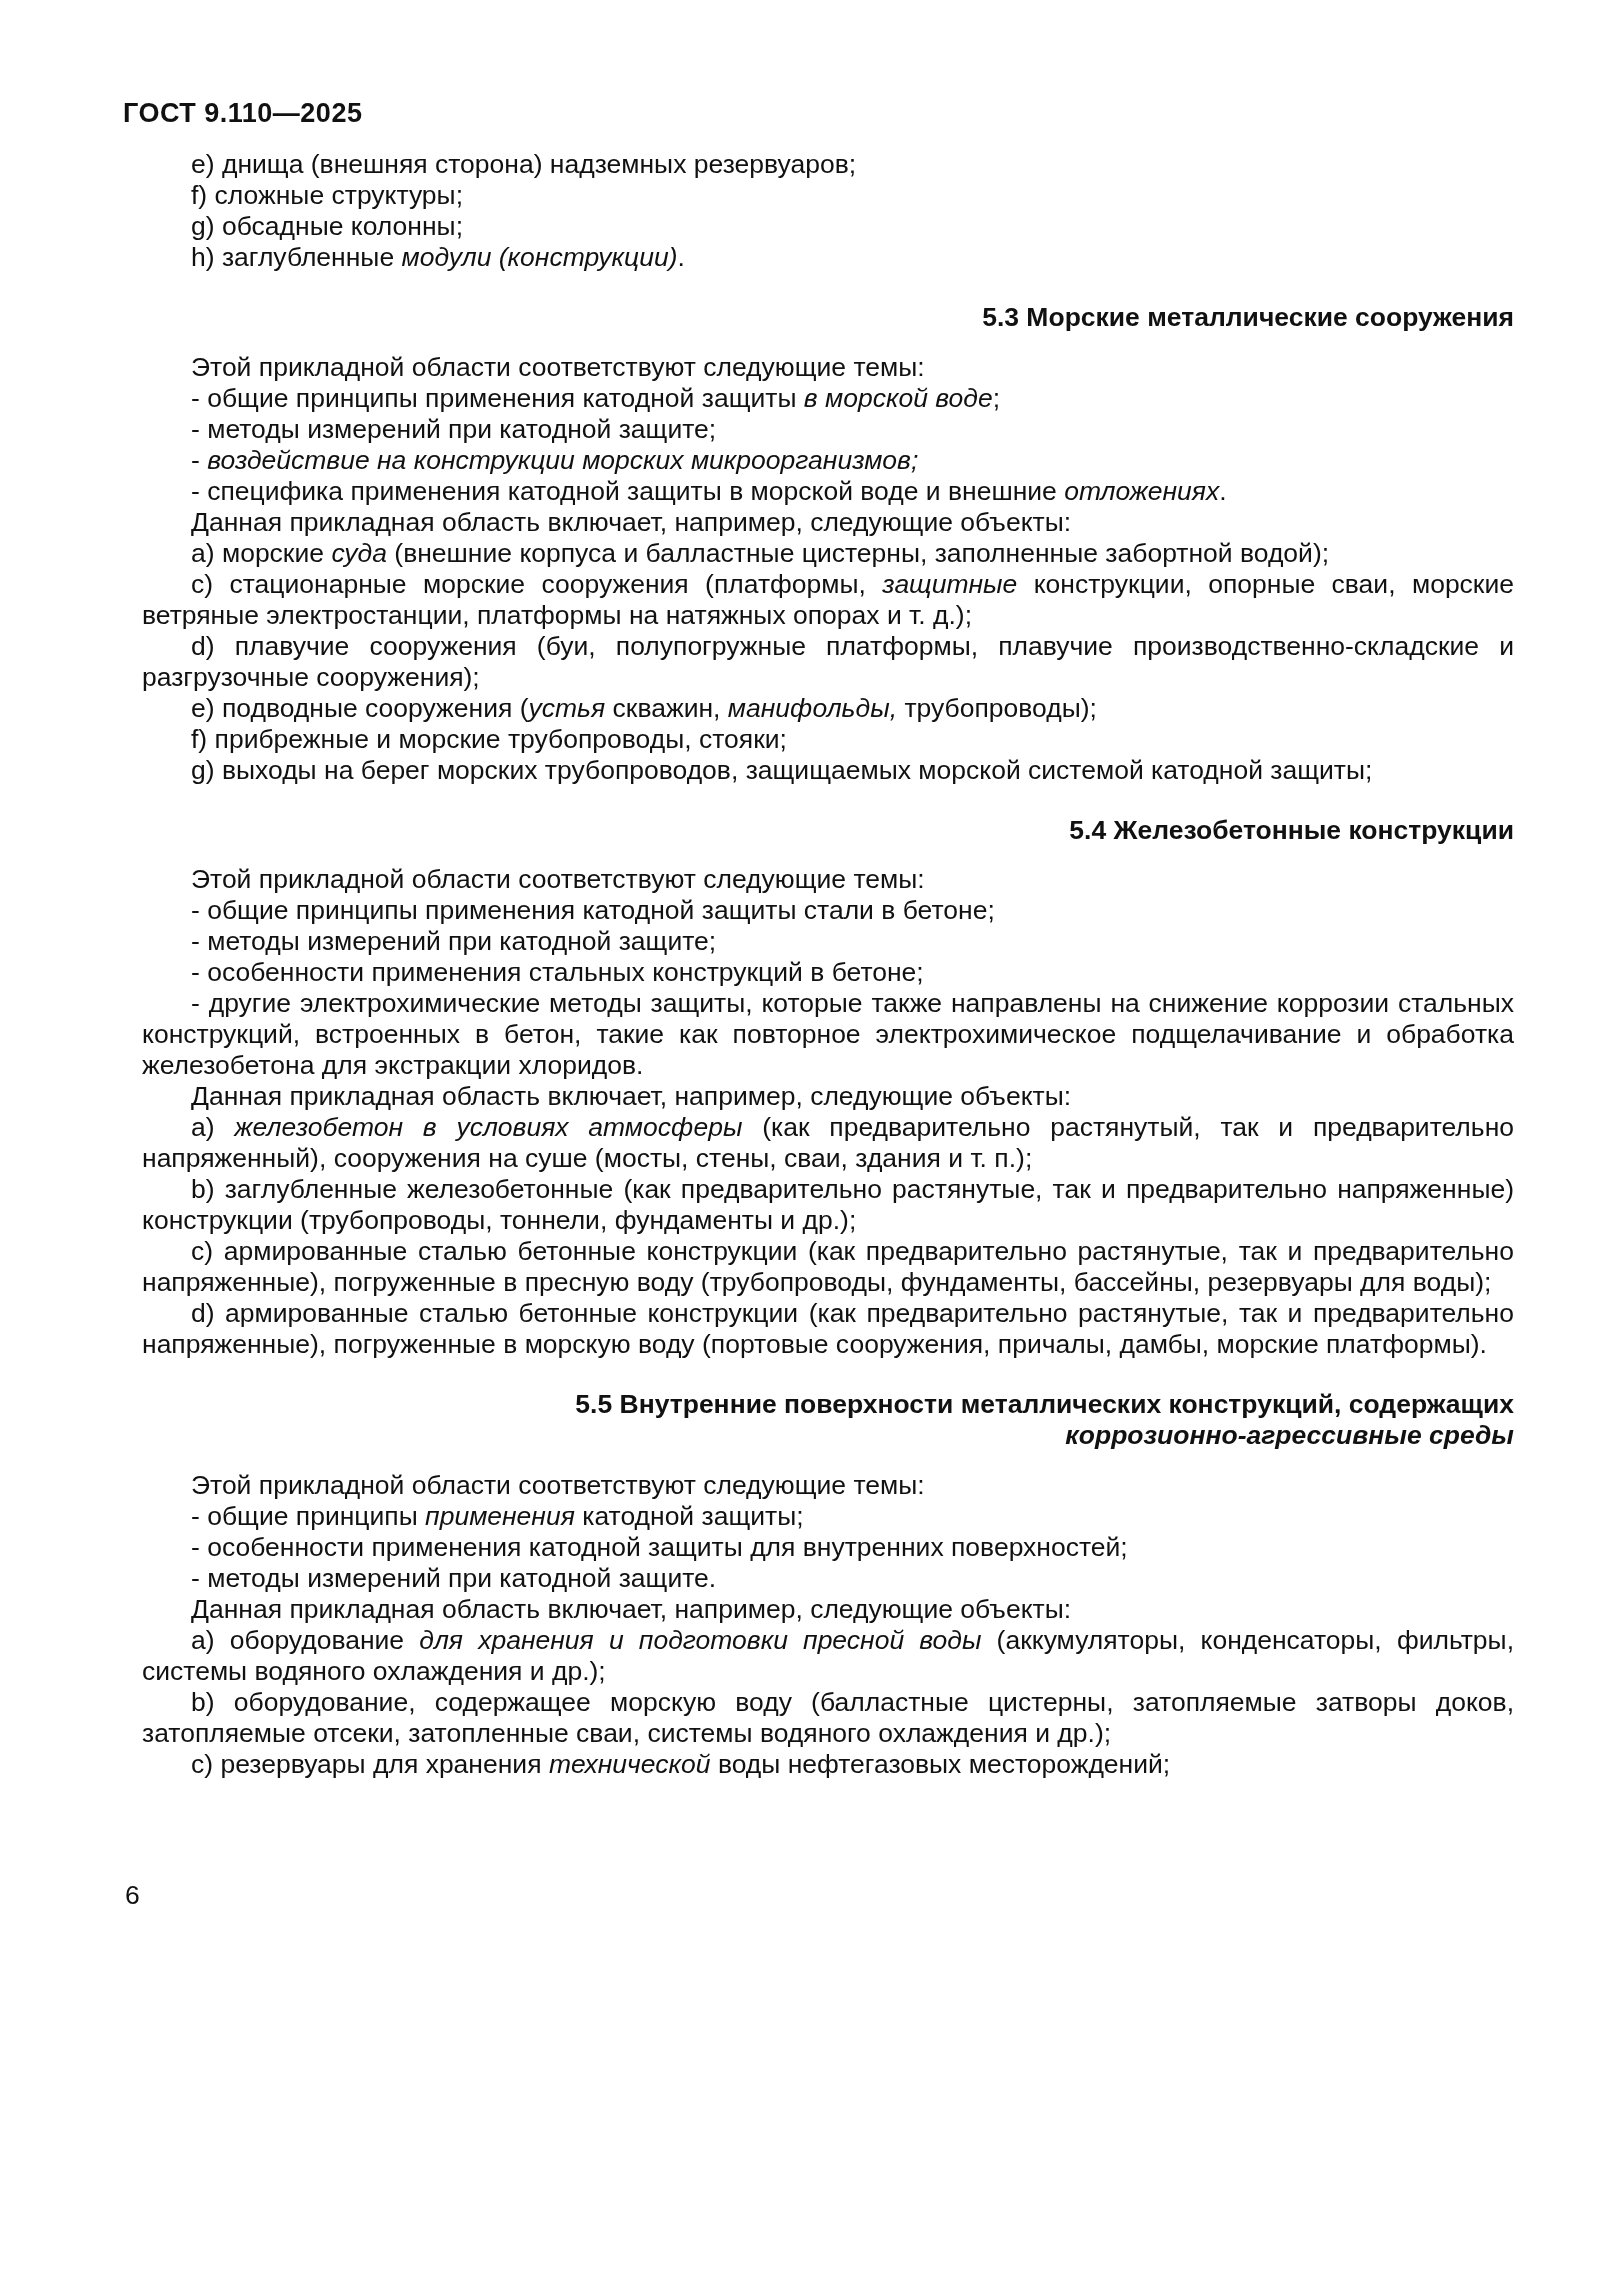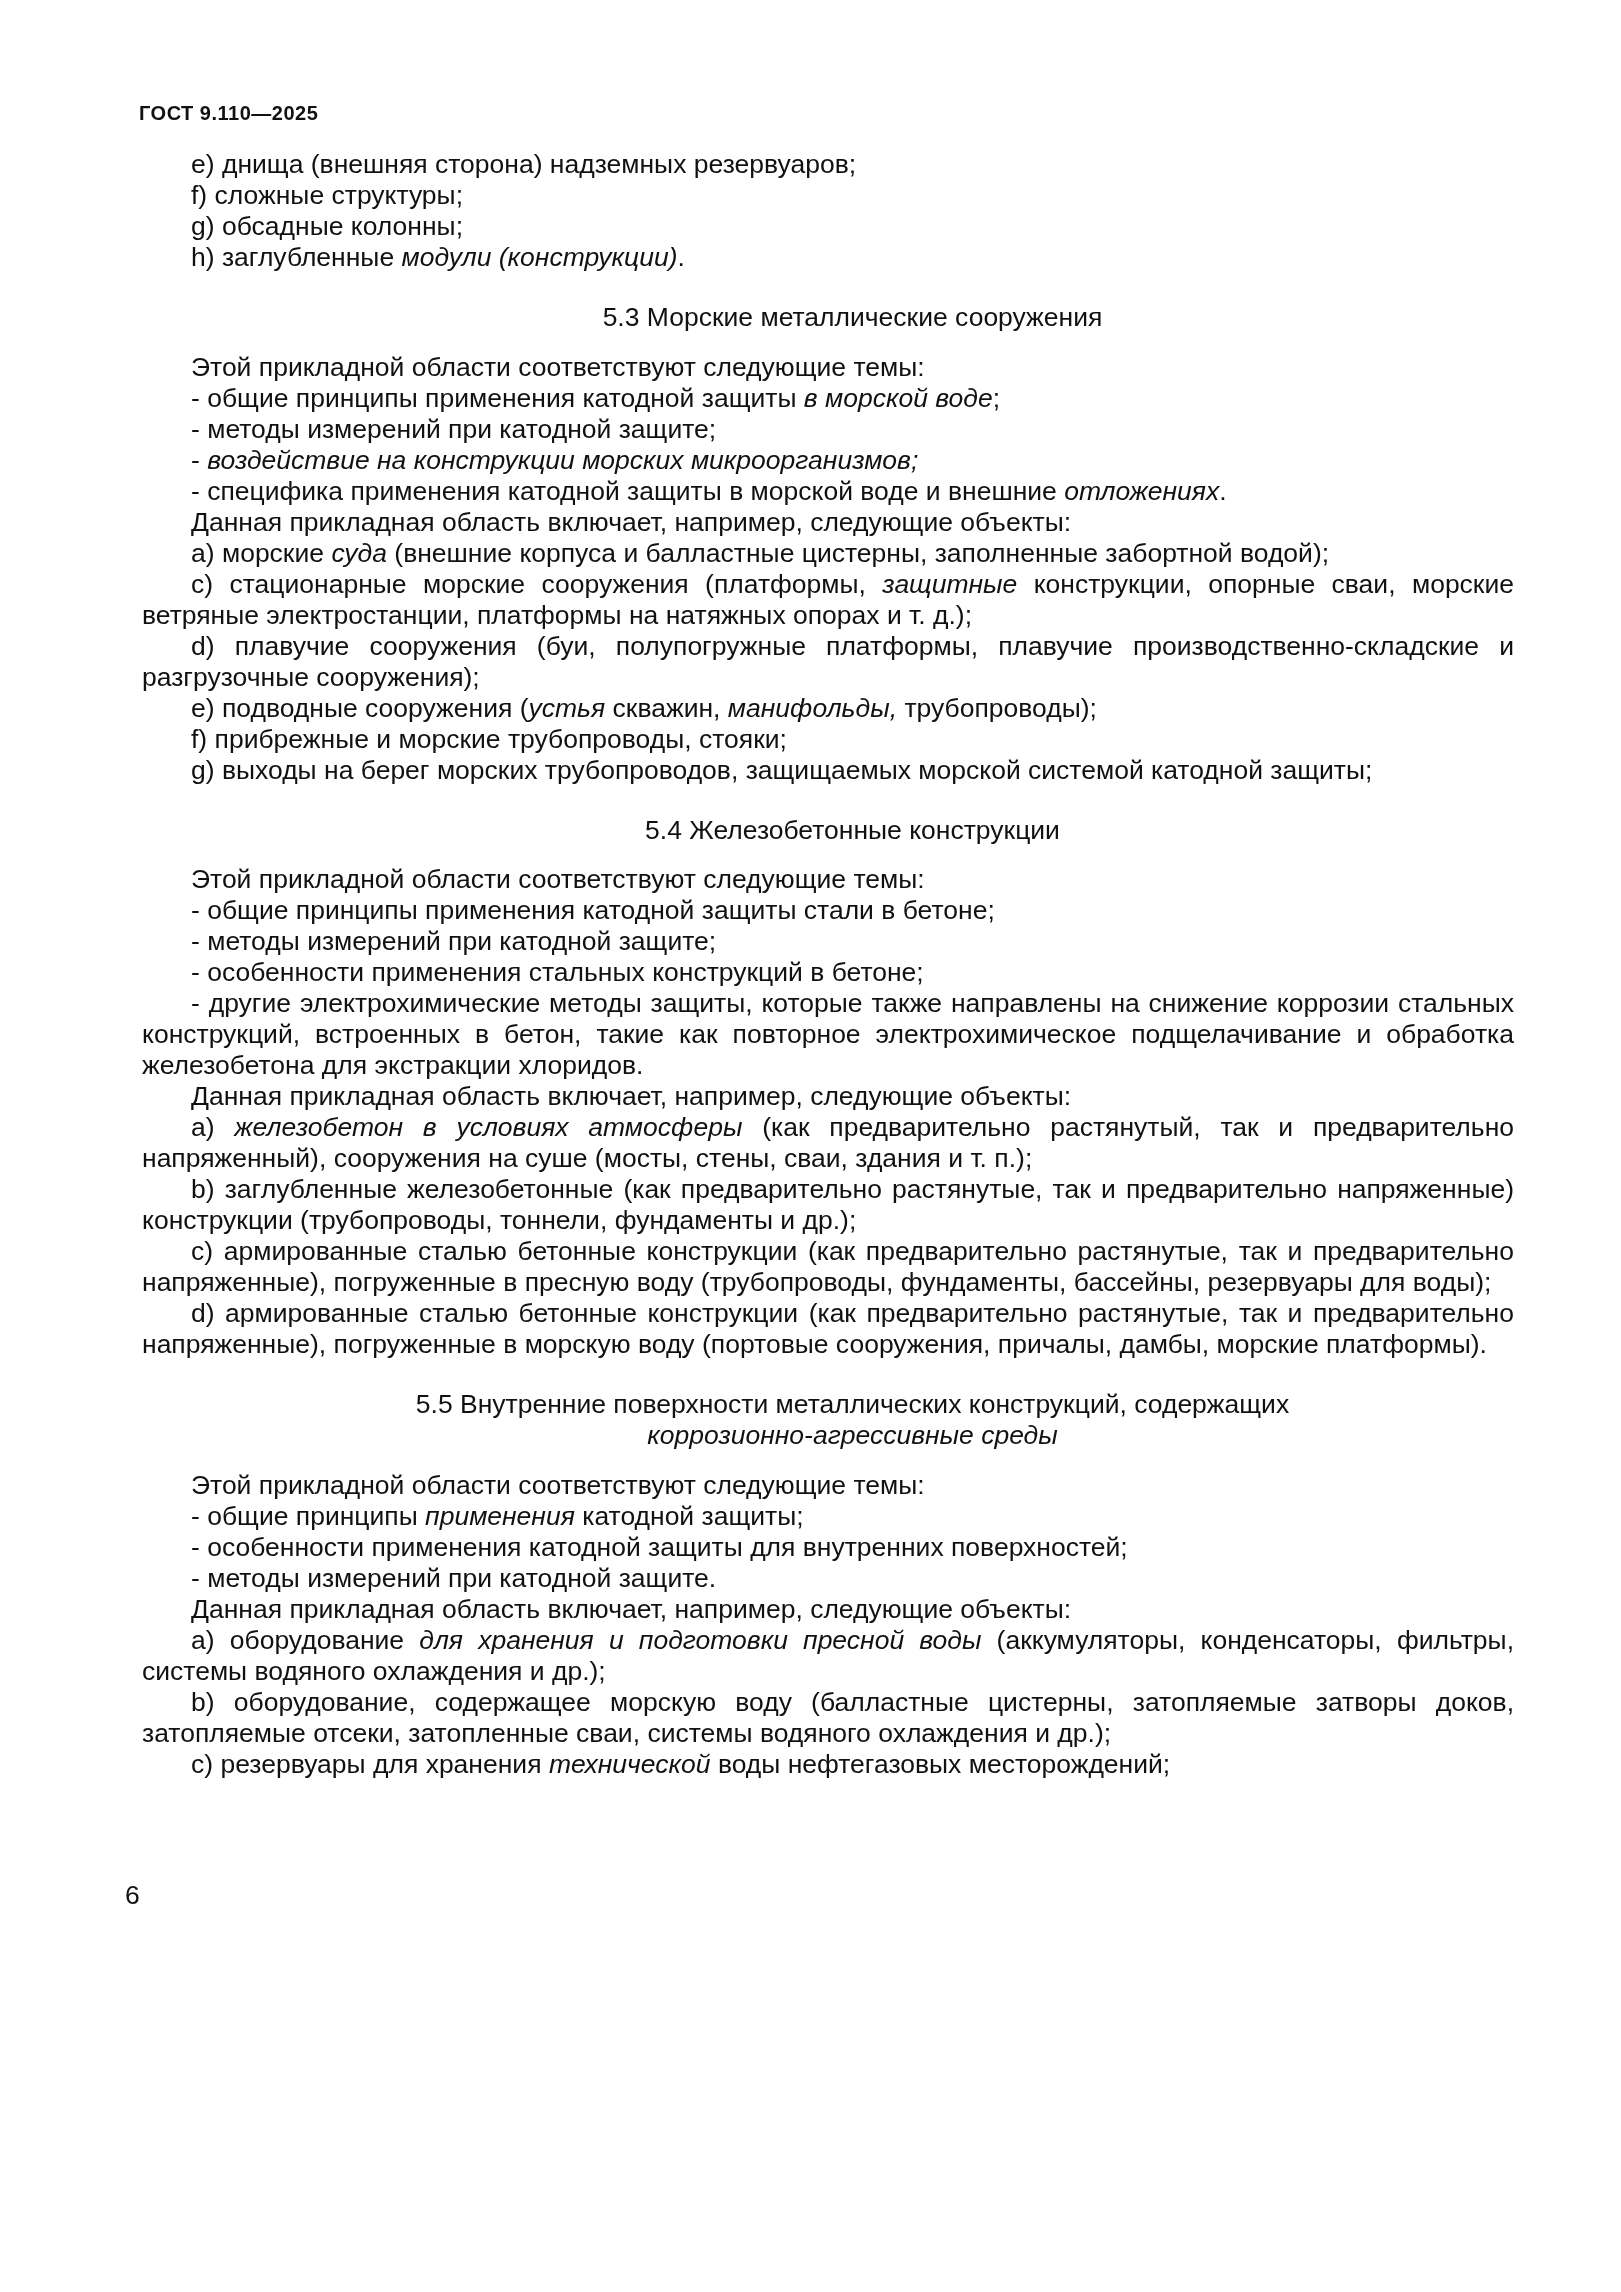--- a/index.html
+++ b/index.html
@@ -10,39 +10,39 @@
     margin: 0 auto;
     background: #ffffff;
     font-family: "Liberation Sans", sans-serif;
     font-size: 26.5px;
     line-height: 31px;
     color: #111111;
   }
   .doc-header {
     position: absolute;
     top: 98px;
-    left: 139px;
+    left: 123px;
     font-weight: bold;
-    font-size: 20px;
+    font-size: 27px;
     letter-spacing: 0.5px;
   }
   .doc-body {
     position: absolute;
     top: 149px;
     left: 142px;
     width: 1372px;
     text-align: justify;
   }
   .doc-body .p {
     text-indent: 49px;
     margin: 0;
   }
   .doc-body .h {
-    font-weight: normal;
-    text-align: center;
+    font-weight: bold;
+    text-align: right;
     margin: 29px 0 18.6px 49px;
   }
   .it { font-style: italic; }
   .page-number {
     position: absolute;
     top: 1880px;
     left: 125px;
     font-size: 26.5px;
   }
 </style>

